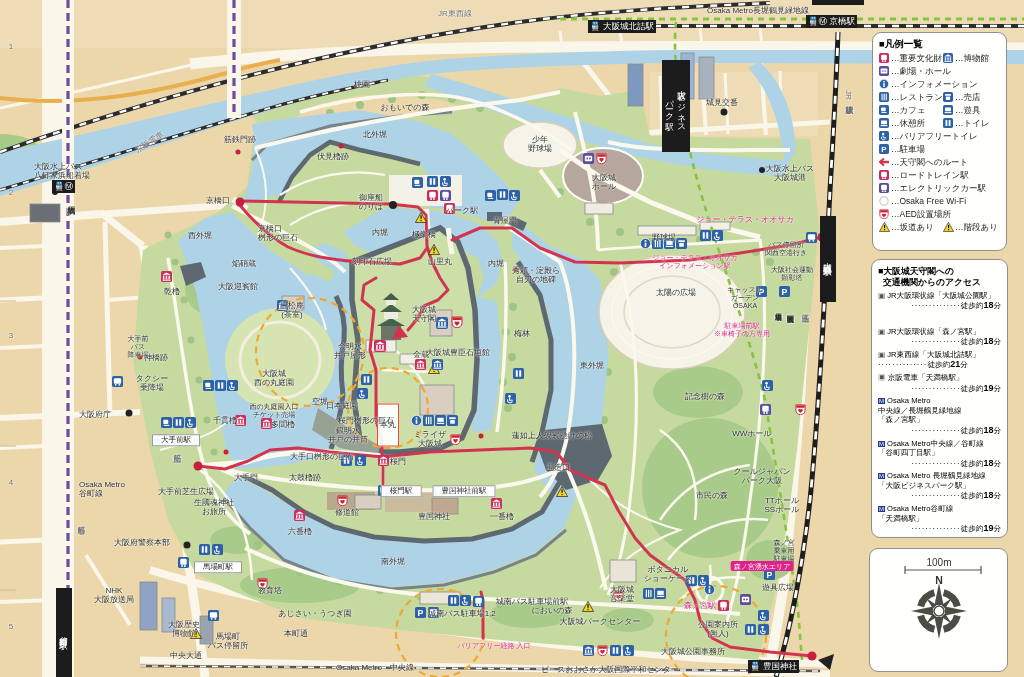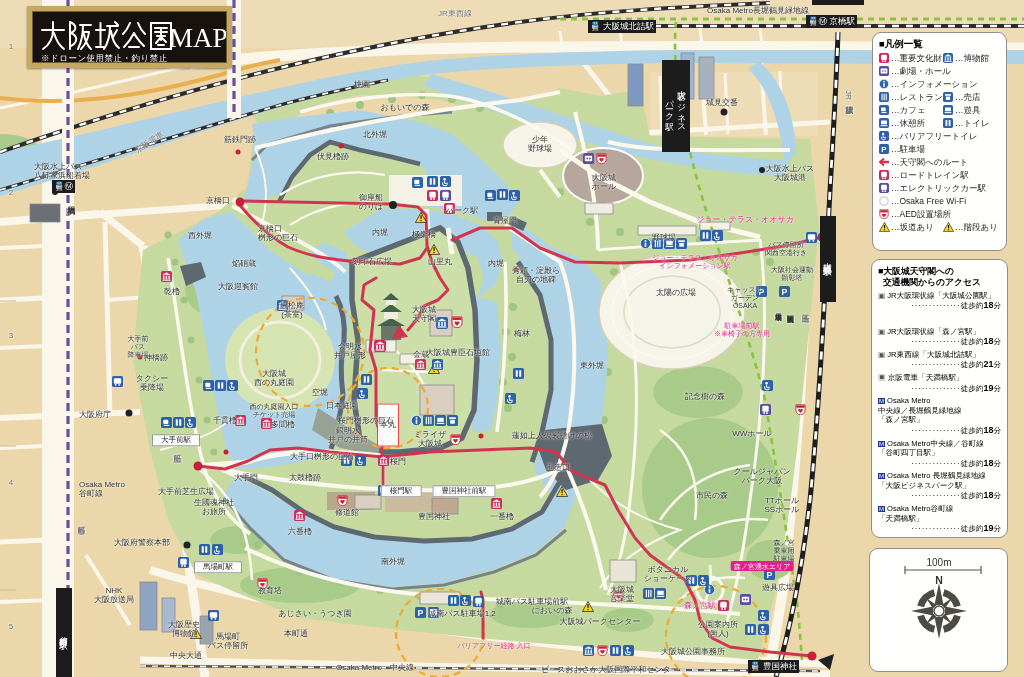--- a/index.html
+++ b/index.html
@@ -532,21 +532,21 @@
 <div class="lb sm" style="left:138px;top:347px">大手前<br>バス<br>降車場</div>
 <div class="lb" style="left:350px;top:352px">金明水<br>井戸屋形</div>
 <div class="lb" style="left:421px;top:355px">金蔵</div>
 <div class="lb" style="left:458px;top:353px">大阪城豊臣石垣館</div>
 <div class="lb" style="left:592px;top:366px">東外堀</div>
 <div class="lb" style="left:274px;top:379px">大阪城<br>西の丸庭園</div>
 <div class="lb" style="left:152px;top:384px">タクシー<br>乗降場</div>
 <div class="lb" style="left:705px;top:397px">記念樹の森</div>
 <div class="lb" style="left:95px;top:415px">大阪府庁</div>
 <div class="lb sm" style="left:274px;top:411px">西の丸庭園入口<br>チケット売場</div>
-<div class="lb" style="left:320px;top:393px">空堀</div>
+<div class="lb" style="left:320px;top:402px">空堀</div>
 <div class="lb" style="left:342px;top:406px">日本庭園</div>
 <div class="lb wb" style="left:388px;top:389px">本丸</div>
 <div class="lb" style="left:225px;top:421px">千貫櫓</div>
 <div class="lb" style="left:283px;top:425px">多聞櫓</div>
 <div class="lb" style="left:366px;top:421px">桜門桝形の巨石</div>
 <div class="lb" style="left:348px;top:436px">銀明水<br>井戸の井筒</div>
 <div class="lb" style="left:430px;top:440px">ミライザ<br>大阪城</div>
 <div class="lb" style="left:552px;top:436px">蓮如上人袈裟懸けの松</div>
 <div class="rt" style="left:176px;top:440px">大手前駅</div>
 <div class="lb" style="left:322px;top:457px">大手口桝形の巨石</div>
@@ -663,21 +663,21 @@
 </div>
 
 <div class="pnl" style="left:871px;top:259px;width:137px;height:279px;padding:6px 6px;box-sizing:border-box;">
 <div style="font-weight:bold;font-size:8.8px;line-height:1.25">■大阪城天守閣への<br>&nbsp;&nbsp;交通機関からのアクセス</div>
 <div id="acc" style="font-size:7.6px;line-height:1.25;margin-top:3px">
         <div style="margin-top:2.5px"><span style="color:#555">▣</span> JR大阪環状線「大阪城公園駅」</div>
         <div style="text-align:right"><span style="letter-spacing:1px">··············</span>徒歩約<b style="font-size:9px">18</b>分</div>
         <div style="margin-top:15px"><span style="color:#555">▣</span> JR大阪環状線「森ノ宮駅」</div>
         <div style="text-align:right"><span style="letter-spacing:1px">··············</span>徒歩約<b style="font-size:9px">18</b>分</div>
         <div style="margin-top:2.5px"><span style="color:#555">▣</span> JR東西線「大阪城北詰駅」</div>
-        <div style="text-align:right"><span style="letter-spacing:1px">··············</span>徒歩約<b style="font-size:9px">21</b>分</div>
+        <div style="text-align:left"><span style="letter-spacing:1px">··············</span>徒歩約<b style="font-size:9px">21</b>分</div>
         <div style="margin-top:2.5px"><span style="color:#555">▣</span> 京阪電車「天満橋駅」</div>
         <div style="text-align:right"><span style="letter-spacing:1px">··············</span>徒歩約<b style="font-size:9px">19</b>分</div>
         <div style="margin-top:2.5px"><span style="background:#1d3994;color:#fff;font-size:6px;padding:0 1px">M</span> Osaka Metro<br>中央線／長堀鶴見緑地線<br>「森ノ宮駅」</div>
         <div style="text-align:right"><span style="letter-spacing:1px">··············</span>徒歩約<b style="font-size:9px">18</b>分</div>
         <div style="margin-top:2.5px"><span style="background:#1d3994;color:#fff;font-size:6px;padding:0 1px">M</span> Osaka Metro中央線／谷町線<br>「谷町四丁目駅」</div>
         <div style="text-align:right"><span style="letter-spacing:1px">··············</span>徒歩約<b style="font-size:9px">18</b>分</div>
         <div style="margin-top:2.5px"><span style="background:#1d3994;color:#fff;font-size:6px;padding:0 1px">M</span> Osaka Metro 長堀鶴見緑地線<br>「大阪ビジネスパーク駅」</div>
         <div style="text-align:right"><span style="letter-spacing:1px">··············</span>徒歩約<b style="font-size:9px">18</b>分</div>
         <div style="margin-top:2.5px"><span style="background:#1d3994;color:#fff;font-size:6px;padding:0 1px">M</span> Osaka Metro谷町線<br>「天満橋駅」</div>
         <div style="text-align:right"><span style="letter-spacing:1px">··············</span>徒歩約<b style="font-size:9px">19</b>分</div>
@@ -704,39 +704,14 @@
 <polygon points="-13,-13 -2.5,-6 -6,-2.5"></polygon>
             <polygon points="13,-13 6,-2.5 2.5,-6"></polygon>
 <polygon points="-13,13 -6,2.5 -2.5,6"></polygon>
             <polygon points="13,13 2.5,6 6,2.5"></polygon>
 </g>
 <circle r="5" fill="#fff" stroke="#4c4c44" stroke-width="1.5"></circle>
 </g>
 </svg>
 </div>
 
-<div style="position:absolute;left:27px;top:6px;width:205px;height:62px;background:#c6a85e;box-shadow:0 1px 2px rgba(0,0,0,.4)">
-<div style="position:absolute;left:5px;top:5px;right:5px;bottom:5px;background:#17120e;border:1px solid #6b5b36">
-<svg width="193" height="50" viewBox="0 0 193 50" style="position:absolute;left:0;top:0">
-<g stroke="#fff" stroke-width="2" fill="none" stroke-linecap="round">
-<g transform="translate(8,8)">
-<path d="M1,10 H23 M12,2 V10 C12,18 8,25 2,29 M13,13 C15,20 19,26 23,29"></path>
-</g>
-<g transform="translate(35,8)">
-<path d="M2,2 V29 M2,2 C9,5 9,10 3,13 M3,13 C10,16 10,22 3,26 M12,5 H23 M15,5 C15,15 13,23 10,29 M15,12 H21 M16,14 C17,21 20,26 23,29 M21,12 C20,20 17,25 13,29"></path>
-</g>
-<g transform="translate(62,8)">
-<path d="M1,10 H10 M5.5,3 V25 M1,27 H10 M12,6 H23 M15,6 C15,15 13,23 9,29 M16,11 C17,18 20,25 24,28 M22,10 L18,17 M20,2 L23,5"></path>
-</g>
-<g transform="translate(89,8)">
-<path d="M8,3 C6,8 4,11 1,14 M16,3 C18,8 20,11 23,14 M12,13 C9,19 5,24 2,27 M12,13 C15,19 19,23 22,26 M7,27 H17"></path>
-</g>
-<g transform="translate(116,8)">
-<path d="M2,3 H22 V29 H2 Z M6,8 H18 M12,8 V12 M6,12 H18 M8,16 H16 M12,12 V20 M12,17 L7,23 M12,17 L17,22 M9,25 H15"></path>
-</g>
-</g>
-<text x="136" y="35" font-size="27" fill="#fff" font-family="Liberation Serif">MAP</text>
-</svg>
-<div style="position:absolute;left:8px;top:41px;color:#fff;font-size:8.5px;letter-spacing:.5px">※ドローン使用禁止・釣り禁止</div>
+
 </div>
-</div>
-
-</div>
 
 </body></html>

